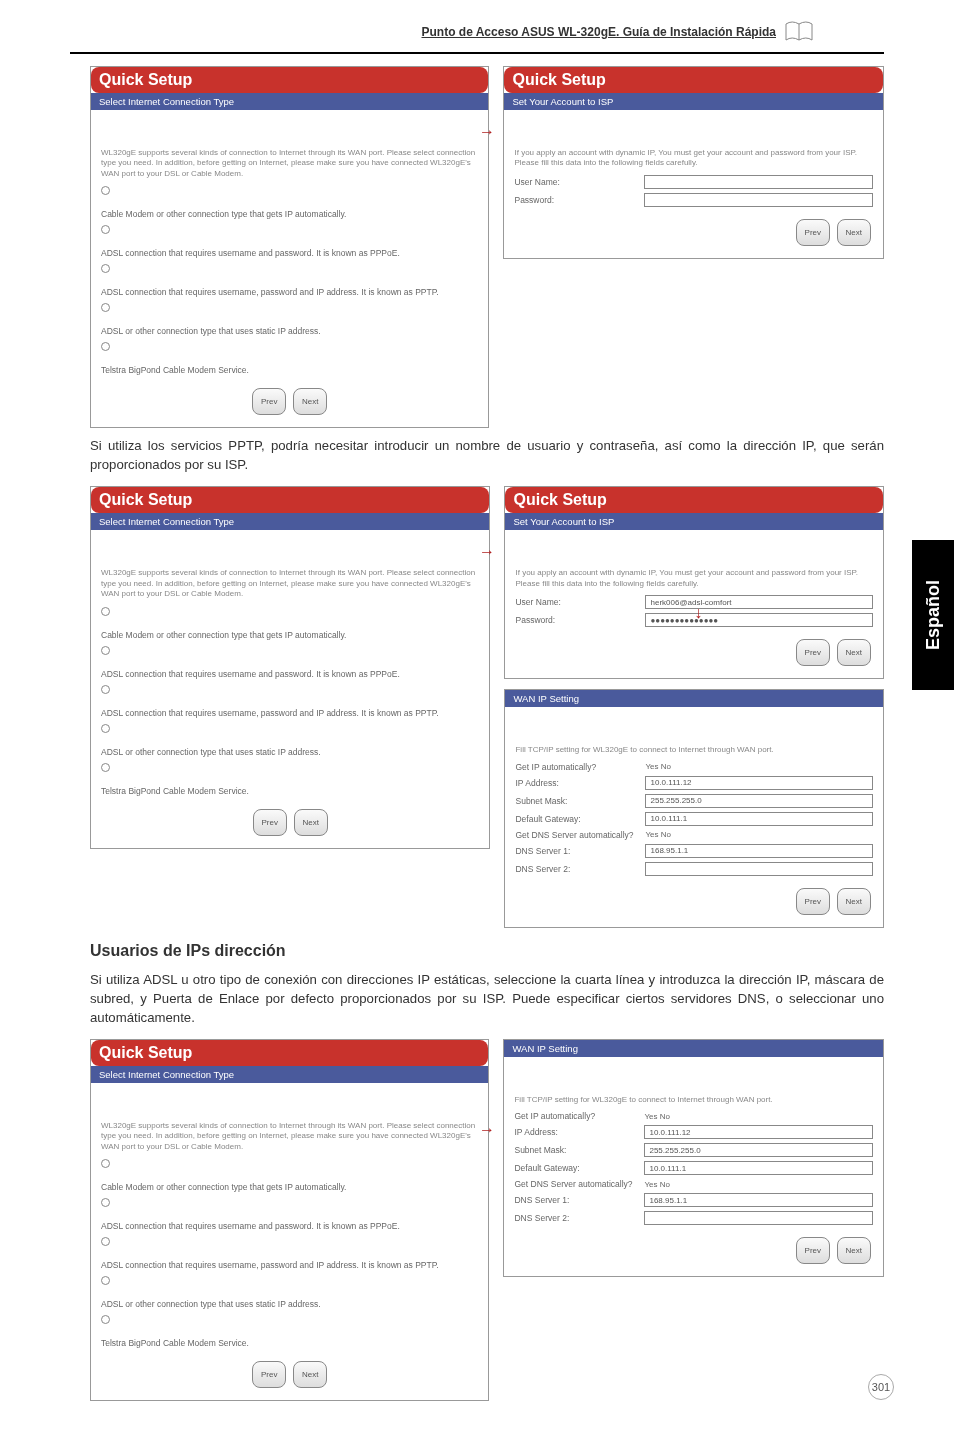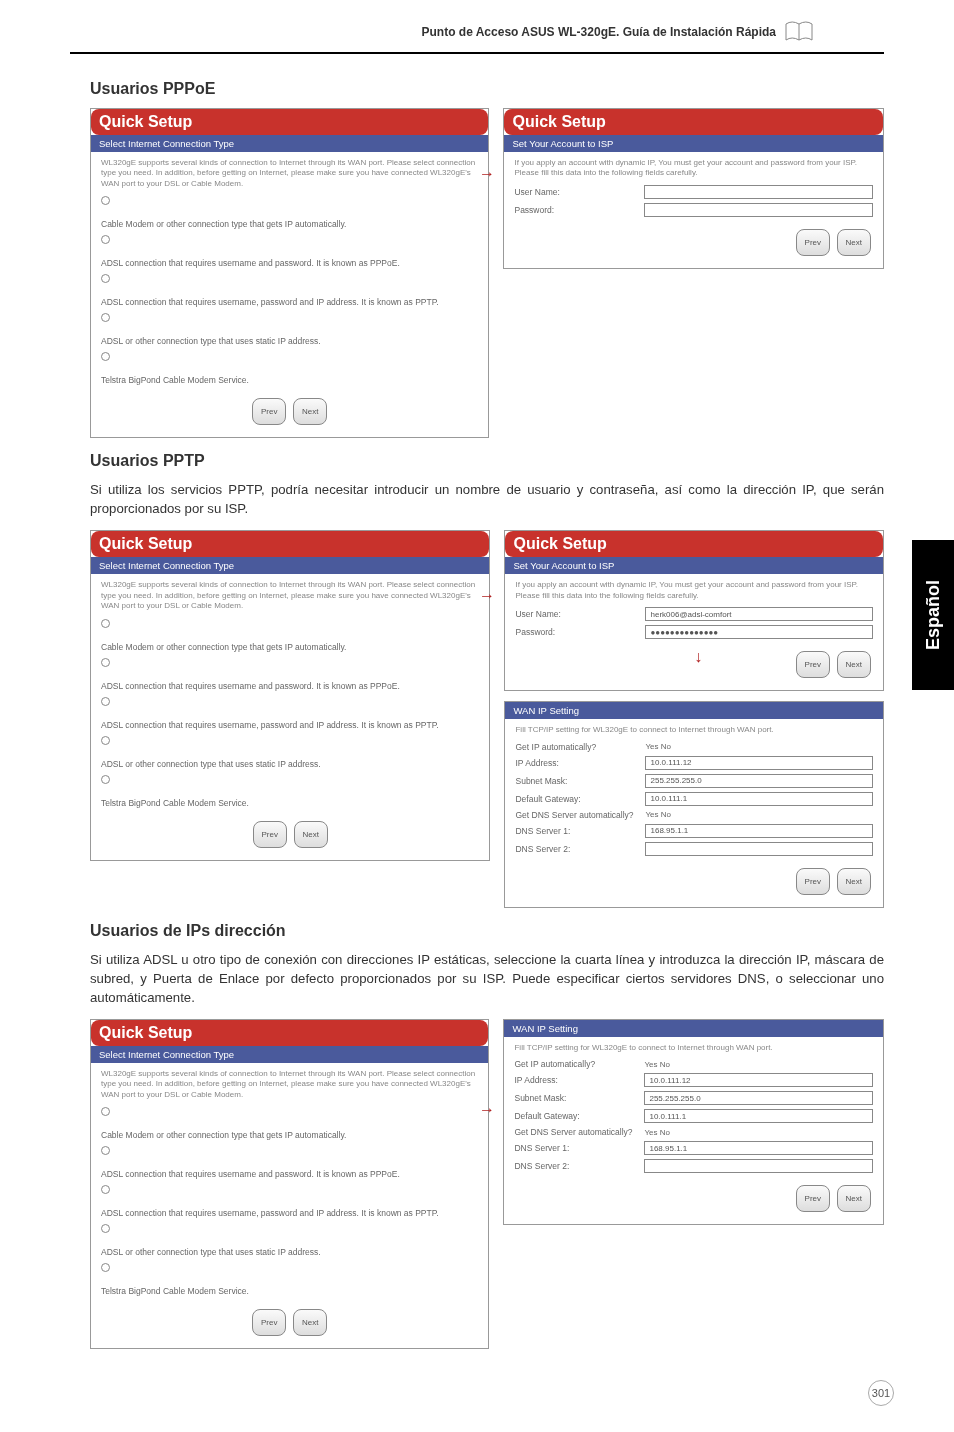--- a/index.html
+++ b/index.html
@@ -17,20 +17,21 @@
   font-size: 12px;
   font-weight: bold;
   border-bottom: 2px solid #000;
   margin: 0 70px 0 70px;
 }
 .page-header-wrap {
   display: flex;
   justify-content: flex-end;
   align-items: center;
   gap: 8px;
+  text-decoration: underline;
 }
 .book-icon {
   width: 30px;
   height: 24px;
 }
 .content {
   padding: 12px 70px 0 90px;
 }
 h3 {
   font-size: 16px;
@@ -69,20 +70,21 @@
 }
 .panel-body {
   padding: 6px 10px;
   color: #555;
 }
 .intro-text {
   font-size: 8px;
   color: #888;
   line-height: 1.3;
   margin-bottom: 6px;
+  margin-top: 32px;
 }
 .radio-row {
   display: flex;
   align-items: flex-start;
   gap: 14px;
   margin: 5px 0;
   font-size: 8.5px;
   color: #666;
   flex-direction: column;
 }
@@ -148,21 +150,21 @@
   text-align: center;
   font-size: 18px;
   font-weight: bold;
   display: flex;
   align-items: center;
   justify-content: center;
   transform: rotate(180deg);
 }
 .page-num {
   position: absolute;
-  bottom: 26px;
+  bottom: 32px;
   right: 60px;
   font-size: 11px;
   border: 1px solid #aaa;
   border-radius: 50%;
   width: 26px;
   height: 26px;
   display: flex;
   align-items: center;
   justify-content: center;
   color: #555;
@@ -181,21 +183,20 @@
     <span>Punto de Acceso ASUS WL-320gE. Guía de Instalación Rápida</span>
     <svg class="book-icon" viewBox="0 0 30 24">
         <path d="M2 4 Q8 0 15 4 Q22 0 28 4 L28 20 Q22 16 15 20 Q8 16 2 20 Z" fill="none" stroke="#888" stroke-width="1"></path>
         <line x1="15" y1="4" x2="15" y2="20" stroke="#888"></line>
       </svg>
   </div>
 </div>
 
 <div class="content">
 
-  <h3>Usuarios PPPoE</h3>
   <div class="two-col" style="position:relative">
     <div class="panel" style="flex:1.05">
       <div class="panel-head">Quick Setup</div>
       <div class="panel-sub">Select Internet Connection Type</div>
       <div class="panel-body">
         <div class="intro-text">WL320gE supports several kinds of connection to Internet through its WAN port. Please select connection type you need. In addition, before getting on Internet, please make sure you have connected WL320gE's WAN port to your DSL or Cable Modem.</div>
         <div class="radio-row">
             <span class="radio-circle"></span>
             <span>Cable Modem or other connection type that gets IP automatically.</span>
           </div>
@@ -236,21 +237,20 @@
             <input class="field-input" style="">
           </div>
         <div class="btn-row" style="text-align:right">
           <span class="btn">Prev</span>
           <span class="btn">Next</span>
         </div>
       </div>
     </div>
   </div>
 
-  <h3>Usuarios PPTP</h3>
   <p class="body">Si utiliza los servicios PPTP, podría necesitar introducir un nombre de usuario y contraseña, así como la dirección IP, que serán proporcionados por su ISP.</p>
   <div class="two-col" style="position:relative">
     <div class="panel" style="flex:1.05;align-self:flex-start">
       <div class="panel-head">Quick Setup</div>
       <div class="panel-sub">Select Internet Connection Type</div>
       <div class="panel-body">
         <div class="intro-text">WL320gE supports several kinds of connection to Internet through its WAN port. Please select connection type you need. In addition, before getting on Internet, please make sure you have connected WL320gE's WAN port to your DSL or Cable Modem.</div>
         <div class="radio-row">
             <span class="radio-circle"></span>
             <span>Cable Modem or other connection type that gets IP automatically.</span>

